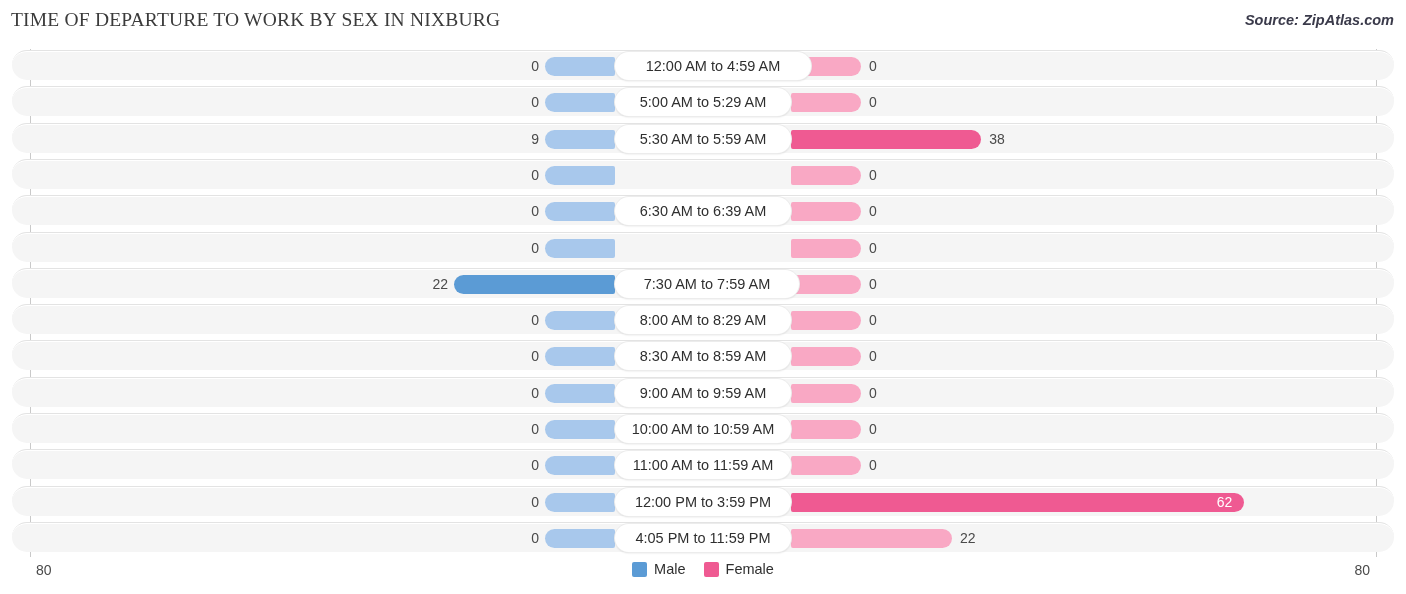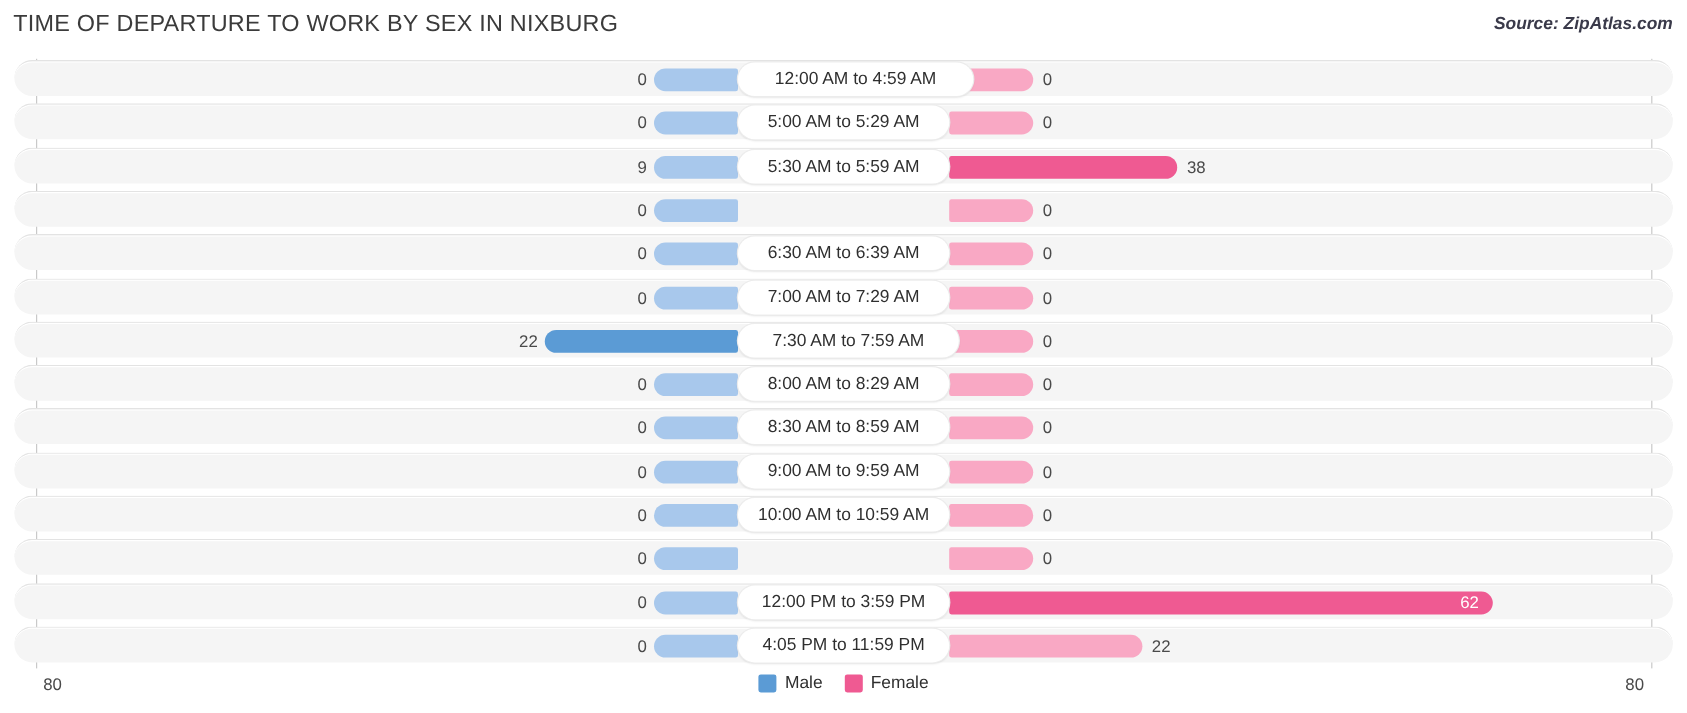--- a/index.html
+++ b/index.html
@@ -8,21 +8,21 @@
     background:#ffffff;
     font-family:"Liberation Sans","DejaVu Sans",sans-serif;
     overflow:hidden;
     position:relative;
   }
   
   #header{position:absolute;left:0;top:0;width:1406px;height:44px;}
   #chart-title{
     position:absolute;left:11px;top:9px;
     font-size:19.5px;color:#3b3b3b;letter-spacing:.2px;
-    white-space:nowrap;font-weight:400;
+    white-space:nowrap;font-weight:400;font-family:Liberation Serif, serif;
   }
   #source-label{
     position:absolute;right:12px;top:12px;
     font-size:14.5px;font-style:italic;color:#3a3a4a;font-weight:bold;
     white-space:nowrap;
   }
   
   #plot{position:absolute;left:0;top:49px;width:1406px;height:508px;}
   .row{
     position:absolute;left:12px;width:1382px;height:30px;
@@ -130,21 +130,20 @@
         <div class="val val-female" style="left: 857px; width: 58px;">0</div>
         <div class="cat-pill" style="left: 603px; width: 176px;">6:30 AM to 6:39 AM</div>
       </div>
     </div>
     <div class="row" style="top: 182.5px;">
       <div class="row-inner">
         <div class="bar bar-male" style="left: 533px; width: 70px; background: rgb(168, 200, 236);"></div>
         <div class="val val-male" style="left: 469px; width: 58px;">0</div>
         <div class="bar bar-female" style="left: 779px; width: 70px; background: rgb(249, 168, 196);"></div>
         <div class="val val-female" style="left: 857px; width: 58px;">0</div>
-        <div class="cat-pill" style="left: 603px; width: 176px;">7:00 AM to 7:29 AM</div>
       </div>
     </div>
     <div class="row" style="top: 218.8px;">
       <div class="row-inner">
         <div class="bar bar-male" style="left: 442.125px; width: 160.875px; background: rgb(91, 155, 213);"></div>
         <div class="val val-male" style="left: 378.125px; width: 58px;">22</div>
         <div class="bar bar-female" style="left: 779px; width: 70px; background: rgb(249, 168, 196);"></div>
         <div class="val val-female" style="left: 857px; width: 58px;">0</div>
         <div class="cat-pill" style="left: 603px; width: 184px;">7:30 AM to 7:59 AM</div>
       </div>
@@ -184,20 +183,21 @@
         <div class="val val-female" style="left: 857px; width: 58px;">0</div>
         <div class="cat-pill" style="left: 603px; width: 176px;">10:00 AM to 10:59 AM</div>
       </div>
     </div>
     <div class="row" style="top: 400.3px;">
       <div class="row-inner">
         <div class="bar bar-male" style="left: 533px; width: 70px; background: rgb(168, 200, 236);"></div>
         <div class="val val-male" style="left: 469px; width: 58px;">0</div>
         <div class="bar bar-female" style="left: 779px; width: 70px; background: rgb(249, 168, 196);"></div>
         <div class="val val-female" style="left: 857px; width: 58px;">0</div>
+        <div class="cat-pill" style="left: 603px; width: 176px;">11:00 AM to 11:59 AM</div>
       </div>
     </div>
     <div class="row" style="top: 436.6px;">
       <div class="row-inner">
         <div class="bar bar-male" style="left: 533px; width: 70px; background: rgb(168, 200, 236);"></div>
         <div class="val val-male" style="left: 469px; width: 58px;">0</div>
         <div class="bar bar-female" style="left: 779px; width: 453.375px; background: rgb(239, 90, 146);"></div>
         <div class="val val-inside" style="left: 1180.38px; width: 40px; text-align: right;">62</div>
         <div class="cat-pill" style="left: 603px; width: 176px;">12:00 PM to 3:59 PM</div>
       </div>

